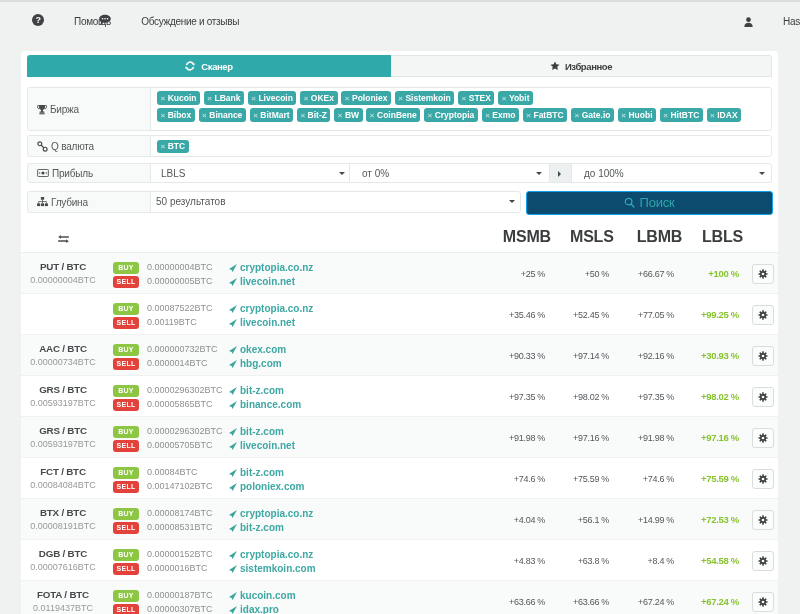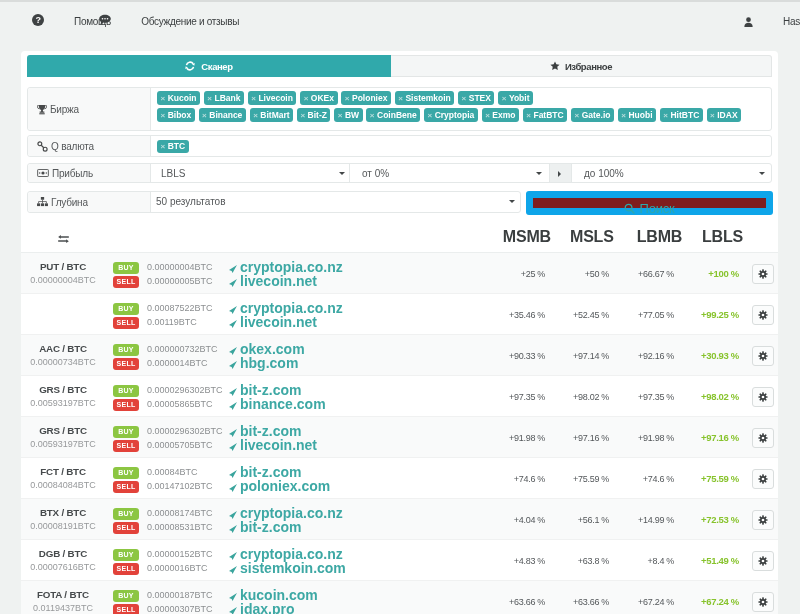--- a/index.html
+++ b/index.html
@@ -12,37 +12,37 @@
 .flabel { position:absolute; left:0; top:0; bottom:0; width:123px; background:#f8f9f9; border-right:1px solid #e4e8e8; font-size:10px; letter-spacing:-0.2px; color:#55585a; padding-left:9px; display:flex; align-items:center; gap:3px; border-radius:3px 0 0 3px; }
 .tags { position:absolute; left:129px; top:3px; right:2px; }
 .tagline { display:flex; gap:3.8px; margin-bottom:3.5px; }
 .tag { background:#3aa8a7; color:#fff; font-size:8.5px; font-weight:bold; border-radius:3px; padding:2.5px 3.5px 2px 3.5px; height:13.5px; line-height:9px; white-space:nowrap; }
 .tag i { font-style:normal; color:#b7dcdb; margin-right:2.5px; font-size:8px; font-weight:bold; }
 .sel { position:absolute; top:0; bottom:0; font-size:10px; color:#55585a; line-height:20px; }
 .car { position:absolute; top:8px; width:0; height:0; border-left:3px solid transparent; border-right:3px solid transparent; border-top:3.5px solid #434748; }
 .vline { position:absolute; top:0; bottom:0; width:1px; background:#e4e8e8; }
 .midbtn { position:absolute; top:0; bottom:0; background:#edf0f0; }
 .midbtn .rcar { position:absolute; left:8px; top:6.5px; width:0; height:0; border-top:3px solid transparent; border-bottom:3px solid transparent; border-left:3.5px solid #434748; }
-.searchbtn { position:absolute; left:526px; top:191px; width:247px; height:24px; background:#7f1d1d; border:7px solid #0ea5e9; border-radius:3px; color:#2ea8aa; font-size:13px; text-align:center; line-height:21px; letter-spacing:-0.2px; }
+.searchbtn { position:absolute; left:526px; top:191px; width:247px; height:24px; background:#0c4a6e; border:1px solid #0ea5e9; border-radius:3px; color:#2ea8aa; font-size:13px; text-align:center; line-height:21px; letter-spacing:-0.2px; }
 .searchbtn svg { margin-right:4px; }
 .thead-ic { position:absolute; left:58px; top:235px; }
 .th { position:absolute; top:231px; font-size:16px; letter-spacing:-0.2px; font-weight:bold; color:#3a3e3f; height:12px; line-height:12px; }
 .trow { position:absolute; left:21px; width:757px; height:41px; border-bottom:1px solid #f0f1f1; }
 .trow.odd { background:#f9fafa; }
 .trow.even { background:#fff; }
 .c-pair { position:absolute; left:0px; top:8px; width:84px; text-align:center; }
 .pname { font-size:9.8px; letter-spacing:-0.2px; font-weight:bold; color:#464a4c; height:14px; line-height:11px; }
 .pprice { font-size:9px; color:#97999b; line-height:11px; }
 .badge { position:absolute; left:92px; width:26px; height:12px; border-radius:3px; color:#fff; font-size:7px; font-weight:bold; text-align:center; line-height:12px; letter-spacing:0.3px; }
 .badge.buy { top:9px; background:#8cc642; }
 .badge.sell { top:23px; background:#e2423a; }
 .bprice { position:absolute; left:126px; font-size:9px; color:#8c8f91; line-height:11px; }
 .l1 { top:9px; }
 .l2 { top:23px; }
-.lnk { position:absolute; left:208px; font-size:14px; font-weight:bold; color:#3da8a4; line-height:11px; }
+.lnk { position:absolute; left:208px; font-size:10px; font-weight:bold; color:#3da8a4; line-height:11px; }
 .lic { display:inline-block; margin-right:3px; vertical-align:-1px; }
 .pct { position:absolute; top:15px; font-size:9px; letter-spacing:-0.3px; color:#53575a; line-height:12px; }
 .pct.grn { color:#87c32c; font-weight:bold; font-size:9.5px; }
 .gearbtn { position:absolute; left:731px; top:11px; width:22px; height:20px; background:#fbfcfc; border:1px solid #d9dddd; border-radius:3px; display:flex; align-items:center; justify-content:center; }
 </style></head>
 <body>
 <div class="container"></div>
 <div class="hairline"></div>
 <div class="nav">
 <span style="left:31.6px; top:13.5px; height:12px;">
@@ -453,21 +453,21 @@
   <div class="bprice l2">0.0000016BTC</div>
   <div class="lnk l1"><span class="lic"><svg width="8" height="8" viewBox="0 0 10 10" style="display:block">
           <path d="M10 0 L0 6.4 3.3 7.4 4.5 10 6.1 6.9 Z" fill="#3aa49d"></path>
         </svg></span>cryptopia.co.nz</div>
   <div class="lnk l2"><span class="lic"><svg width="8" height="8" viewBox="0 0 10 10" style="display:block">
           <path d="M10 0 L0 6.4 3.3 7.4 4.5 10 6.1 6.9 Z" fill="#3aa49d"></path>
         </svg></span>sistemkoin.com</div>
   <div class="pct" style="right:233px">+4.83 %</div>
   <div class="pct" style="right:169px">+63.8 %</div>
   <div class="pct" style="right:104px">+8.4 %</div>
-  <div class="pct grn" style="right:39px">+51.49 %</div>
+  <div class="pct grn" style="right:39px">+54.58 %</div>
   <div class="gearbtn">
       <svg width="10" height="10" viewBox="0 0 11 11" style="display:block">
         <g fill="#383c3d">
           <circle cx="5.5" cy="5.5" r="3.3"></circle>
           <rect x="4.6" y="0.4" width="1.8" height="2.4" rx="0.5" transform="rotate(0 5.5 5.5)"></rect>
           <rect x="4.6" y="0.4" width="1.8" height="2.4" rx="0.5" transform="rotate(45 5.5 5.5)"></rect>
           <rect x="4.6" y="0.4" width="1.8" height="2.4" rx="0.5" transform="rotate(90 5.5 5.5)"></rect>
           <rect x="4.6" y="0.4" width="1.8" height="2.4" rx="0.5" transform="rotate(135 5.5 5.5)"></rect>
           <rect x="4.6" y="0.4" width="1.8" height="2.4" rx="0.5" transform="rotate(180 5.5 5.5)"></rect>
           <rect x="4.6" y="0.4" width="1.8" height="2.4" rx="0.5" transform="rotate(225 5.5 5.5)"></rect>

